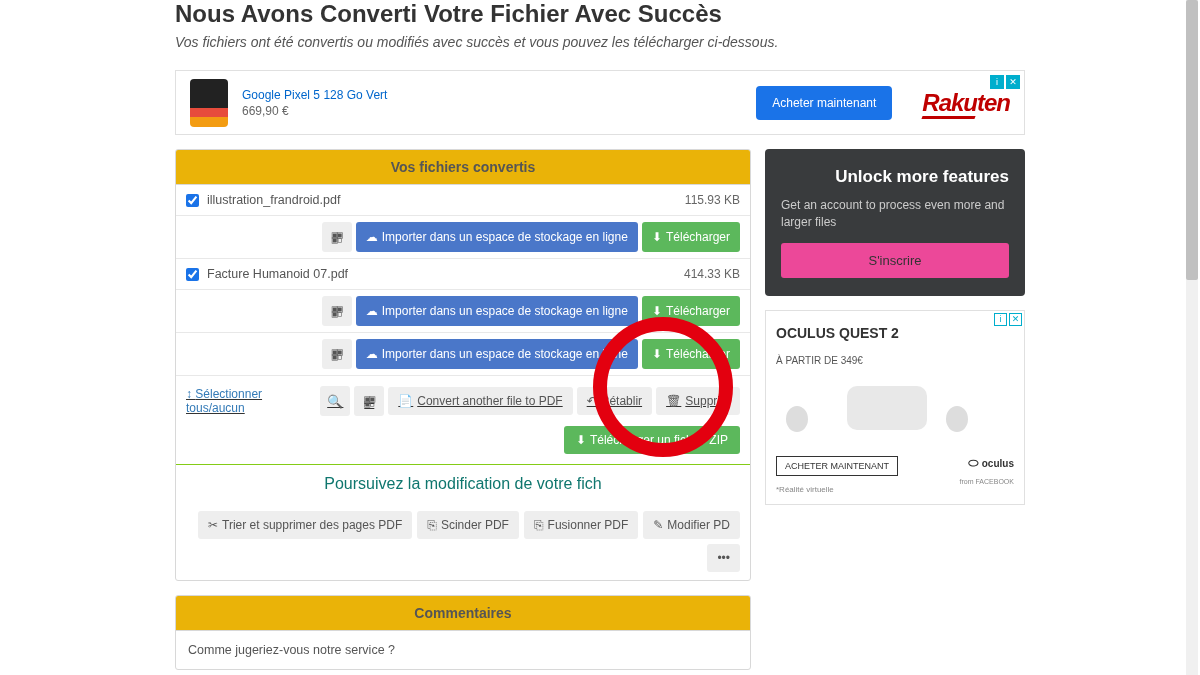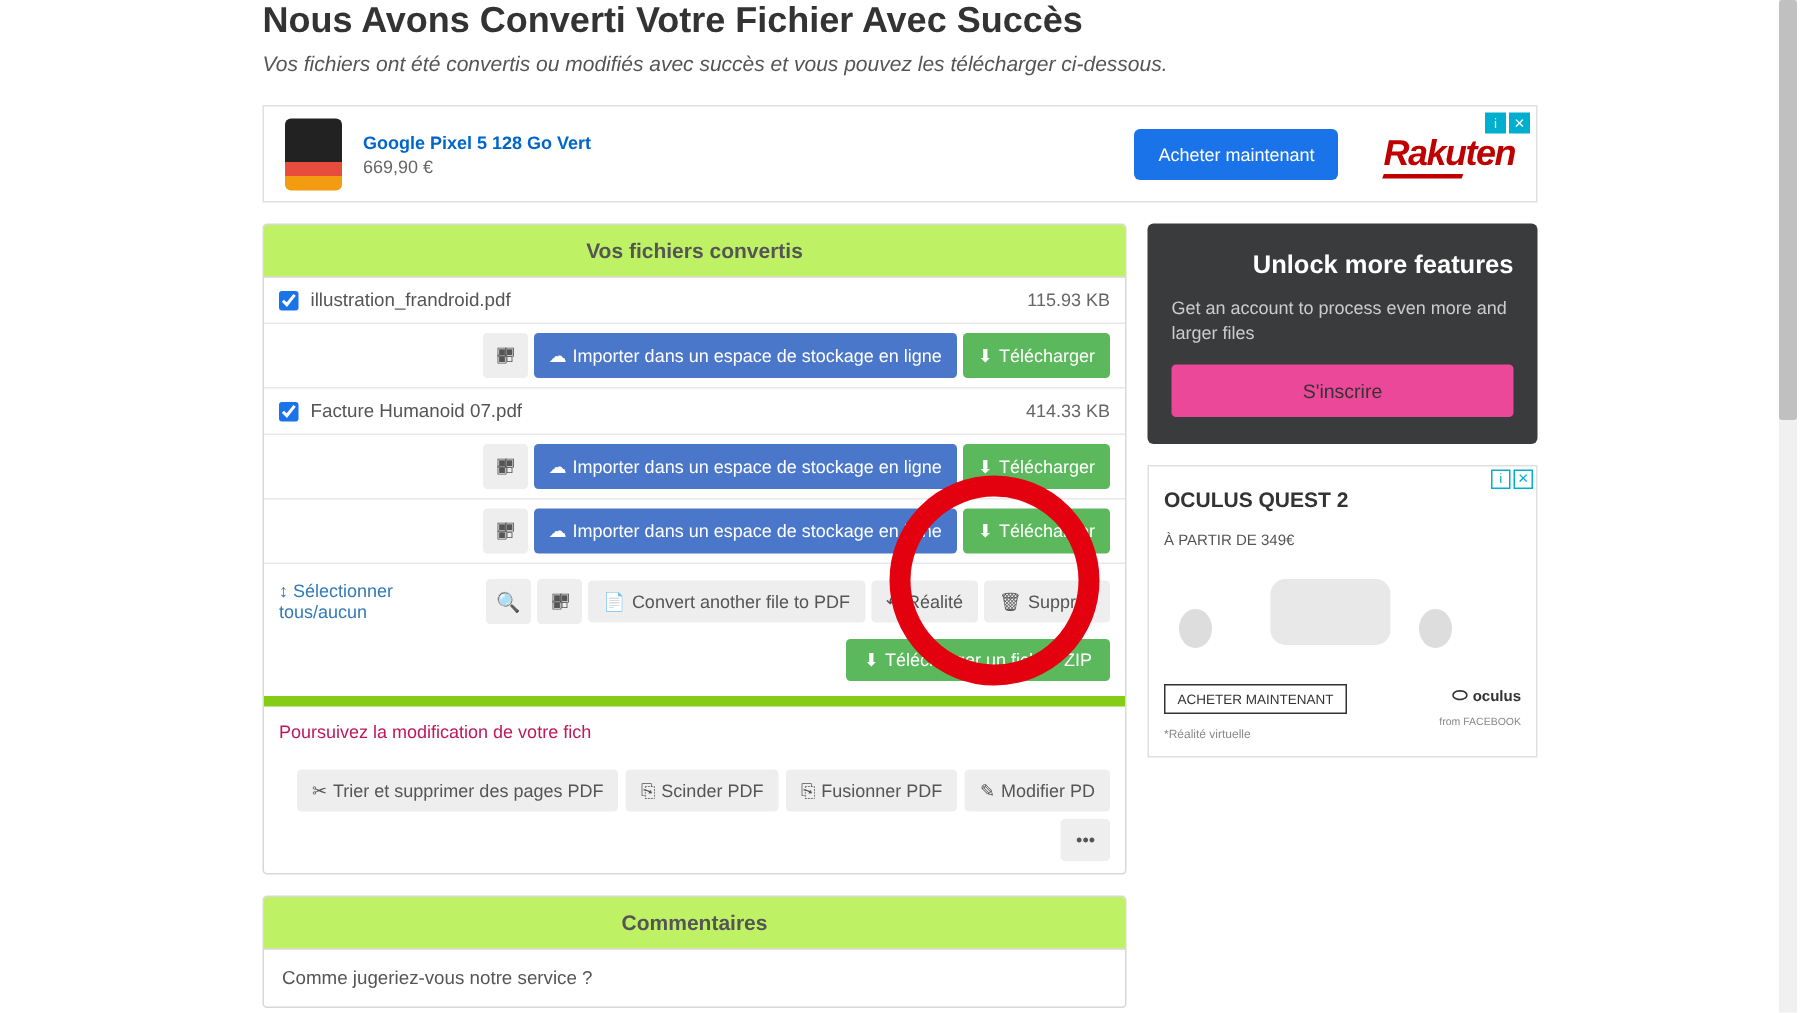--- a/index.html
+++ b/index.html
@@ -8,52 +8,52 @@
 .scrollbar { position: absolute; right: 2px; top: 0; width: 12px; height: 675px; background: #f0f0f0; }
 .scrollbar-thumb { position: absolute; top: 0; width: 12px; height: 280px; background: #c0c0c0; border-radius: 2px; }
 
 .header { padding: 0 155px 10px; }
 .title { font-size: 24px; font-weight: 700; color: #333; margin-bottom: 6px; }
 .subtitle { font-size: 14px; color: #555; font-style: italic; }
 
 .ad-top { margin: 10px 155px 14px; border: 1px solid #e0e0e0; display: flex; align-items: center; padding: 8px 14px; position: relative; height: 65px; }
 .ad-top .phone { width: 38px; height: 48px; background: linear-gradient(#222 0 60%, #e74c3c 60% 80%, #f39c12 80%); border-radius: 4px; margin-right: 14px; }
 .ad-top .info { flex: 1; font-size: 12px; }
-.ad-top .info .name { color: #0066cc; font-weight: 700; }
+.ad-top .info .name { color: #0066cc; font-weight: 400; }
 .ad-top .info .price { color: #666; margin-top: 2px; }
 .ad-top .buy { background: #1a73e8; color: #fff; padding: 10px 16px; border-radius: 4px; font-size: 12px; border: none; cursor: pointer; }
 .ad-top .brand { color: #bf0000; font-size: 24px; font-weight: 900; margin-left: 30px; font-style: italic; letter-spacing: -1px; position: relative; }
 .ad-top .brand::after { content: ""; position: absolute; bottom: -2px; left: 0; width: 60%; height: 3px; background: #bf0000; transform: skewX(-20deg); }
 .ad-top .close-ads { position: absolute; top: 4px; right: 4px; display: flex; gap: 2px; }
 .ad-top .close-ads span { width: 14px; height: 14px; background: #00aecd; color: #fff; font-size: 9px; display: flex; align-items: center; justify-content: center; }
 
 .layout { display: flex; gap: 14px; padding: 0 155px 20px; }
 .main-col { flex: 1; min-width: 0; }
 .side-col { width: 260px; }
 
 .panel { border: 1px solid #d8d8d8; border-radius: 3px; margin-bottom: 14px; overflow: hidden; }
-.panel-header { background: #bef264; padding: 9px; text-align: center; font-weight: 700; color: #555; font-size: 14px; border-bottom: 1px solid #d8d8d8; }
+.panel-header { background: #eab308; padding: 9px; text-align: center; font-weight: 700; color: #555; font-size: 14px; border-bottom: 1px solid #d8d8d8; }
 
 .file-row { display: flex; align-items: center; padding: 8px 10px; border-bottom: 1px solid #e8e8e8; }
 .file-row input[type=checkbox] { margin-right: 8px; accent-color: #1a73e8; }
 .file-name { flex: 1; color: #555; font-size: 12.5px; }
 .file-size { color: #666; font-size: 12px; }
 
 .action-row { display: flex; justify-content: flex-end; gap: 4px; padding: 6px 10px; border-bottom: 1px solid #e8e8e8; }
 .btn { border: none; padding: 7px 10px; border-radius: 3px; font-size: 12px; cursor: pointer; display: inline-flex; align-items: center; gap: 4px; }
 .btn-gray { background: #eeeeee; color: #555; }
 .btn-blue { background: #4a77c9; color: #fff; }
 .btn-green { background: #5cb85c; color: #fff; }
 .btn-icon { width: 30px; height: 30px; padding: 0; justify-content: center; background: #eeeeee; color: #555; font-size: 13px; }
 
-.tools-row { padding: 10px; border-bottom: 7px solid #84cc16; }
+.tools-row { padding: 10px; border-bottom: 1px solid #84cc16; text-decoration: underline; }
 .tools-top { display: flex; align-items: center; gap: 4px; margin-bottom: 6px; }
 .select-all { color: #337ab7; font-size: 12px; flex: 1; cursor: pointer; }
 .zip-btn { background: #5cb85c; color: #fff; padding: 7px 12px; border-radius: 3px; font-size: 12px; border: none; cursor: pointer; display: inline-flex; align-items: center; gap: 4px; margin-left: auto; margin-top: 4px; }
-.continue-text { text-align: left; color: #be185d; font-size: 12px; padding: 10px; }
+.continue-text { text-align: center; color: #0f766e; font-size: 16px; padding: 10px; }
 .edit-row { padding: 8px 10px; display: flex; gap: 5px; justify-content: flex-end; flex-wrap: wrap; }
 
 .unlock-box { background: #393b3d; color: #fff; padding: 18px 16px; border-radius: 4px; margin-bottom: 14px; }
 .unlock-box h3 { font-size: 17px; margin-bottom: 10px; text-align: right; }
 .unlock-box p { font-size: 12px; color: #ccc; margin-bottom: 12px; line-height: 1.4; }
 .unlock-box .signup { background: #ec4899; color: #333; width: 100%; padding: 10px; border: none; border-radius: 3px; font-size: 13px; cursor: pointer; }
 
 .side-ad { border: 1px solid #e0e0e0; padding: 10px; position: relative; font-size: 11px; color: #333; }
 .side-ad .title1 { font-weight: 900; font-size: 14px; line-height: 1.15; }
 .side-ad .sub1 { font-weight: 700; font-size: 14px; margin-top: 4px; }
@@ -166,21 +166,21 @@
               </button>
             <button class="btn btn-icon">
                 <span class="qr-icon">▣▣<br>▣▫</span>
               </button>
             <button class="btn btn-gray">
                 <span>📄</span>
                 <span>Convert another file to PDF</span>
               </button>
             <button class="btn btn-gray">
                 <span>↶</span>
-                <span>Réalité</span>
+                <span>Rétablir</span>
               </button>
             <button class="btn btn-gray">
                 <span>🗑</span>
                 <span>Supprim</span>
               </button>
           </div>
           <div style="text-align:right;">
             <button class="zip-btn">
                 <span>⬇</span>
                 <span>Télécharger un fichier ZIP</span>

